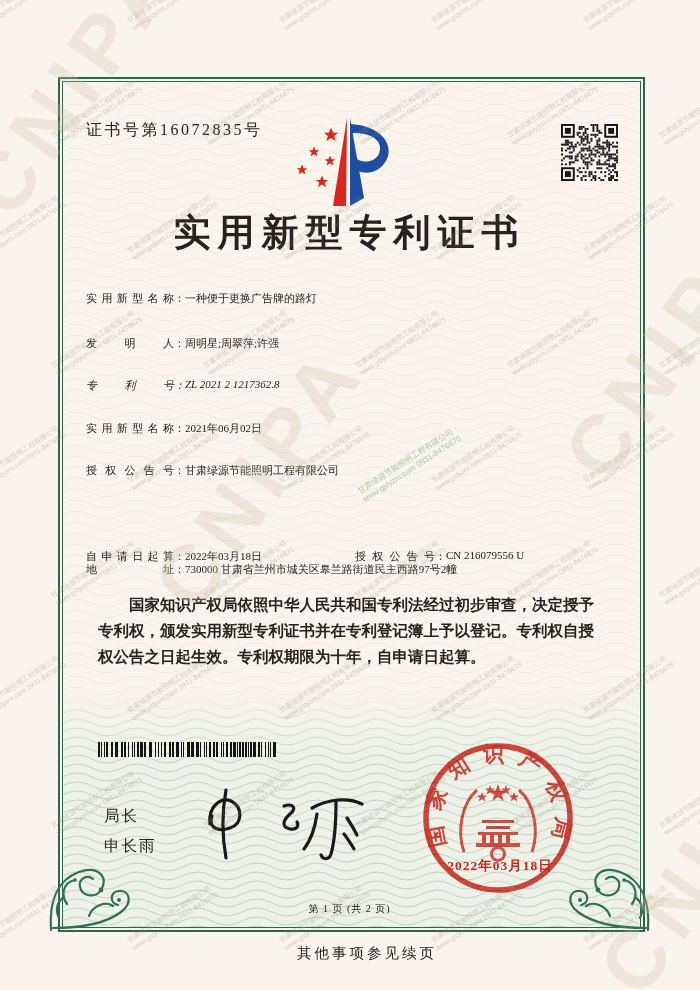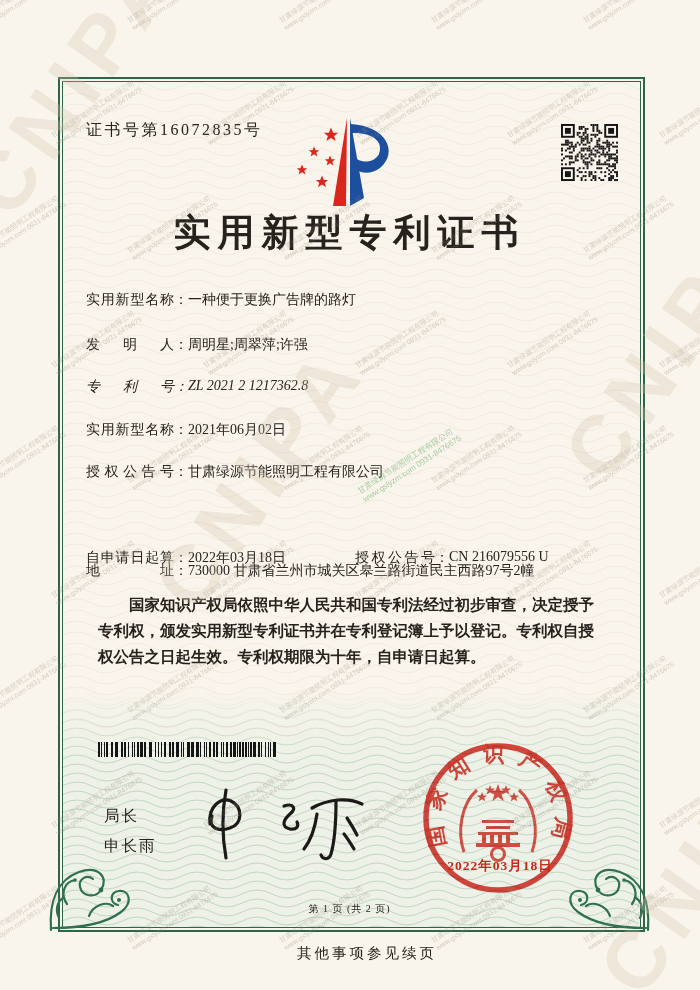--- a/index.html
+++ b/index.html
@@ -18,21 +18,21 @@
          mask-image:linear-gradient(to bottom,transparent 0,rgba(0,0,0,.65) 34px,#000 70px);}
   #panel svg{position:absolute;left:0;top:0;}
   .orn{z-index:4;}
   
   .cert-no{left:86px;top:120px;font-size:16px;letter-spacing:2.5px;z-index:10;}
   .logo{left:294px;top:114px;z-index:10;}
   .qr{left:561px;top:124px;z-index:10;}
   .title{left:58px;top:208px;width:583px;text-align:center;font-size:37px;font-weight:bold;
          letter-spacing:7px;z-index:10;}
   
-  .row{left:86px;width:540px;font-size:14px;z-index:10;white-space:nowrap;}
+  .row{left:86px;width:540px;font-size:11px;z-index:10;white-space:nowrap;}
   .lbl{display:inline-block;width:88px;text-align:justify;text-align-last:justify;vertical-align:top;}
   .lbl2{display:inline-block;width:80px;text-align:justify;text-align-last:justify;vertical-align:top;}
   .colon{display:inline-block;vertical-align:top;}
   .val{display:inline-block;vertical-align:top;}
   .val-line2{display:block;margin-left:76px;margin-top:6px;}
   .pair2{position:absolute;left:269px;top:0;white-space:nowrap;}
   
   .paras{left:86px;top:580px;width:530px;font-size:15.5px;line-height:26px;z-index:10;}
   .paras p{margin:12px;text-indent:2em;font-weight:bold;}
   

